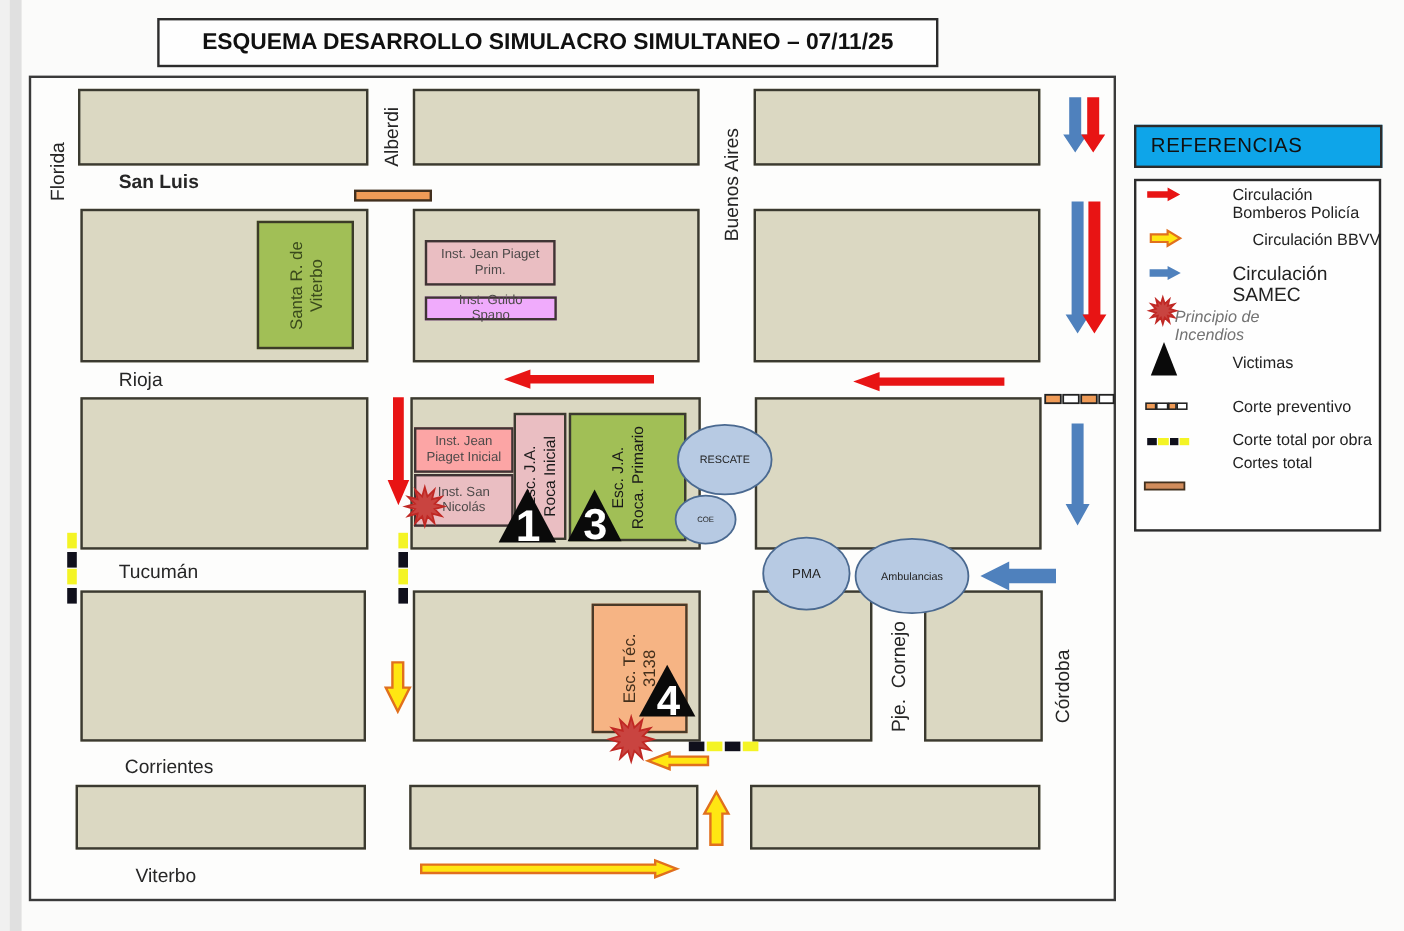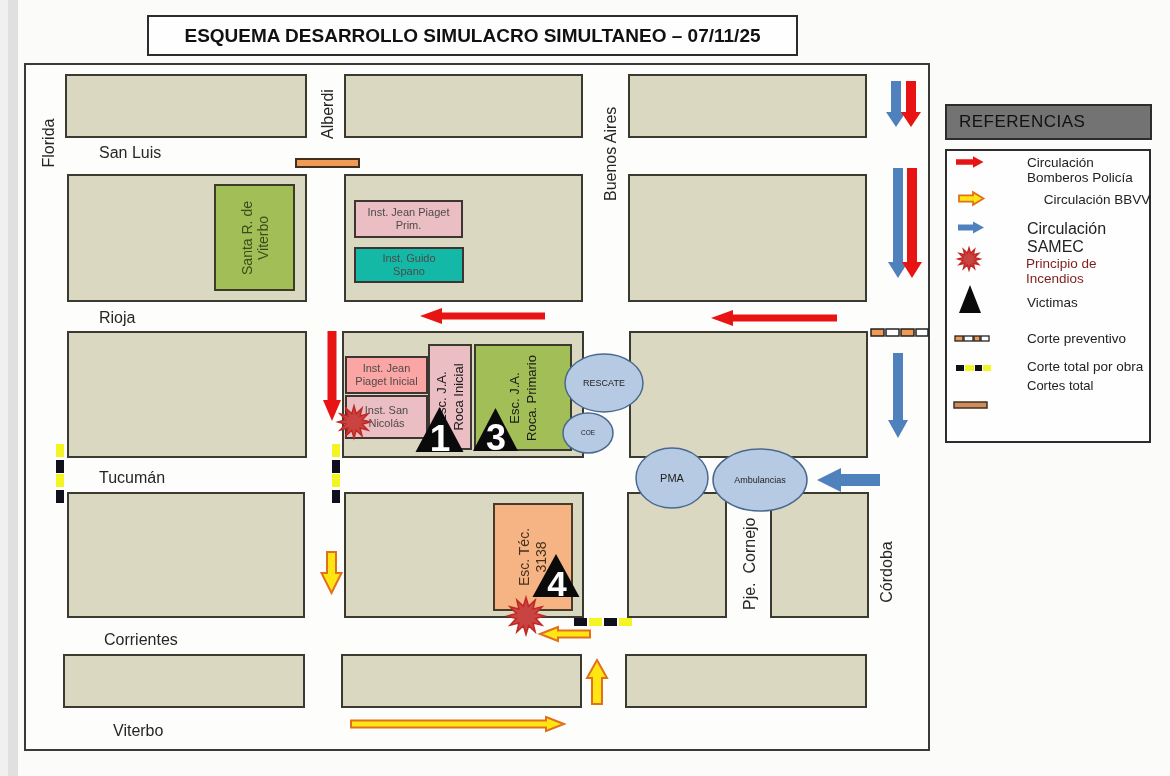--- a/index.html
+++ b/index.html
@@ -15,21 +15,21 @@
   .vtxt{transform:rotate(-90deg);white-space:nowrap;text-align:center;}
 </style>
 </head>
 <body>
 
 <div class="abs" style="left:0;top:0;width:8px;height:776px;background:#f0f0f0;"></div>
 
 <div class="abs" style="left:8px;top:0;width:10px;height:776px;background:#e0e0e0;"></div>
 
 <div class="abs" style="left:131px;top:15px;width:651px;height:41px;border:2px solid #2c2c2c;
-     background:#fefefe;box-sizing:border-box;display:flex;align-items:center;justify-content:center;margin-left:16px;">
+     background:#fefefe;box-sizing:border-box;display:flex;align-items:center;justify-content:center;">
   <span style="font-size:19px;font-weight:bold;color:#111;letter-spacing:0px;">ESQUEMA DESARROLLO SIMULACRO SIMULTANEO – 07/11/25</span>
 </div>
 
 <div class="abs" style="left:24px;top:63px;width:906px;height:688px;border:2px solid #3a3a3a;
      background:#fdfdfc;box-sizing:border-box;"></div>
 
 <div class="blk" style="left:65px;top:74px;width:242px;height:64px;"></div>
 
 <div class="blk" style="left:344px;top:74px;width:239px;height:64px;"></div>
 
@@ -54,21 +54,21 @@
 <div class="blk" style="left:627px;top:492px;width:100px;height:126px;"></div>
 
 <div class="blk" style="left:770px;top:492px;width:99px;height:126px;"></div>
 
 <div class="blk" style="left:63px;top:654px;width:242px;height:54px;"></div>
 
 <div class="blk" style="left:341px;top:654px;width:241px;height:54px;"></div>
 
 <div class="blk" style="left:625px;top:654px;width:242px;height:54px;"></div>
 
-<div class="slab" style="left:99px;top:144px;">San Luis</div>
+<div class="slab" style="left:99px;top:144px;font-weight:bold;">San Luis</div>
 
 <div class="slab" style="left:99px;top:309px;">Rioja</div>
 
 <div class="slab" style="left:99px;top:469px;">Tucumán</div>
 
 <div class="slab" style="left:104px;top:631px;">Corrientes</div>
 
 <div class="slab" style="left:113px;top:722px;">Viterbo</div>
 
 <div class="vlab" style="left:19px;top:135px;width:60px;">Florida</div>
@@ -82,21 +82,21 @@
 <div class="vlab" style="left:705px;top:557px;width:90px;">Pje.&nbsp; Cornejo</div>
 
 <div class="bld" style="left:214px;top:184px;width:81px;height:107px;background:#a1bf56;border:2px solid #3c3c28;">
   <div class="vtxt" style="font-size:14px;color:#3a4a1c;line-height:16px;">Santa R. de<br>Viterbo</div>
 </div>
 
 <div class="bld" style="left:354px;top:200px;width:109px;height:38px;background:#eabec2;border:2px solid #3f3434;text-align:center;">
   <div style="font-size:11px;color:#4e4a4a;line-height:13px;">Inst. Jean Piaget<br>Prim.</div>
 </div>
 
-<div class="bld" style="left:354px;top:247px;width:110px;height:36px;background:#14b8a6;border:2px solid #3f3434;">
+<div class="bld" style="left:354px;top:247px;width:110px;height:20px;background:#f0abfc;border:2px solid #3f3434;">
   <div style="font-size:11px;color:#4e4a4a;line-height:13px;">Inst. Guido<br>Spano</div>
 </div>
 
 <div class="bld" style="left:345px;top:356px;width:83px;height:38px;background:#fca5a5;border:2px solid #3f3434;">
   <div style="font-size:11px;color:#4e4a4a;line-height:13px;">Inst. Jean<br>Piaget Inicial</div>
 </div>
 
 <div class="bld" style="left:345px;top:395px;width:83px;height:44px;background:#eabec2;border:2px solid #3f3434;">
   <div style="font-size:11px;color:#4e4a4a;line-height:13px;">Inst. San<br>Nicolás</div>
 </div>
@@ -205,35 +205,35 @@
 <text x="672" y="482" font-size="11" fill="#222" text-anchor="middle" font-family="Liberation Sans">PMA</text>
     </g>
 
 <g>
       <ellipse cx="760" cy="480" rx="47" ry="31" fill="#b7cae3" stroke="#4a6990" stroke-width="1.5"></ellipse>
 <text x="760" y="483" font-size="9" fill="#222" text-anchor="middle" font-family="Liberation Sans">Ambulancias</text>
     </g>
 </svg>
 
 <div class="abs" style="left:945px;top:104px;width:207px;height:36px;border:2px solid #2c2c2c;
-     background:#737373;box-sizing:border-box;display:flex;align-items:center;">
+     background:#0ea5e9;box-sizing:border-box;display:flex;align-items:center;">
   <span style="font-size:17px;color:#111;margin-left:12px;letter-spacing:0.5px;">REFERENCIAS</span>
 </div>
 
 <div class="abs" style="left:945px;top:149px;width:206px;height:294px;border:2px solid #2c2c2c;
      background:#fefefe;box-sizing:border-box;"></div>
 
 <div class="abs" style="left:1027px;top:155px;width:130px;font-size:13.5px;color:#222;line-height:15px;">
 Circulación<br>Bomberos Policía</div>
 
 <div class="abs" style="left:1027px;top:192px;width:140px;font-size:13.5px;color:#222;text-align:center;">Circulación BBVV</div>
 
 <div class="abs" style="left:1027px;top:220px;width:140px;font-size:16px;color:#222;">Circulación SAMEC</div>
 
-<div class="abs" style="left:1026px;top:256px;width:130px;font-size:13.5px;color:#7f1d1d;line-height:15px;">Principio de<br>Incendios</div>
+<div class="abs" style="left:979px;top:256px;width:130px;font-size:13.5px;color:#737373;line-height:15px;font-style:italic;">Principio de<br>Incendios</div>
 
 <div class="abs" style="left:1027px;top:295px;width:130px;font-size:13.5px;color:#222;">Victimas</div>
 
 <div class="abs" style="left:1027px;top:331px;width:140px;font-size:13.5px;color:#222;">Corte preventivo</div>
 
 <div class="abs" style="left:1027px;top:359px;width:145px;font-size:13.5px;color:#222;">Corte total por obra</div>
 
 <div class="abs" style="left:1027px;top:378px;width:130px;font-size:13px;color:#222;">Cortes total</div>
 
 <svg class="abs" style="left:945px;top:149px;" width="206" height="294" viewBox="0 0 206 294">

